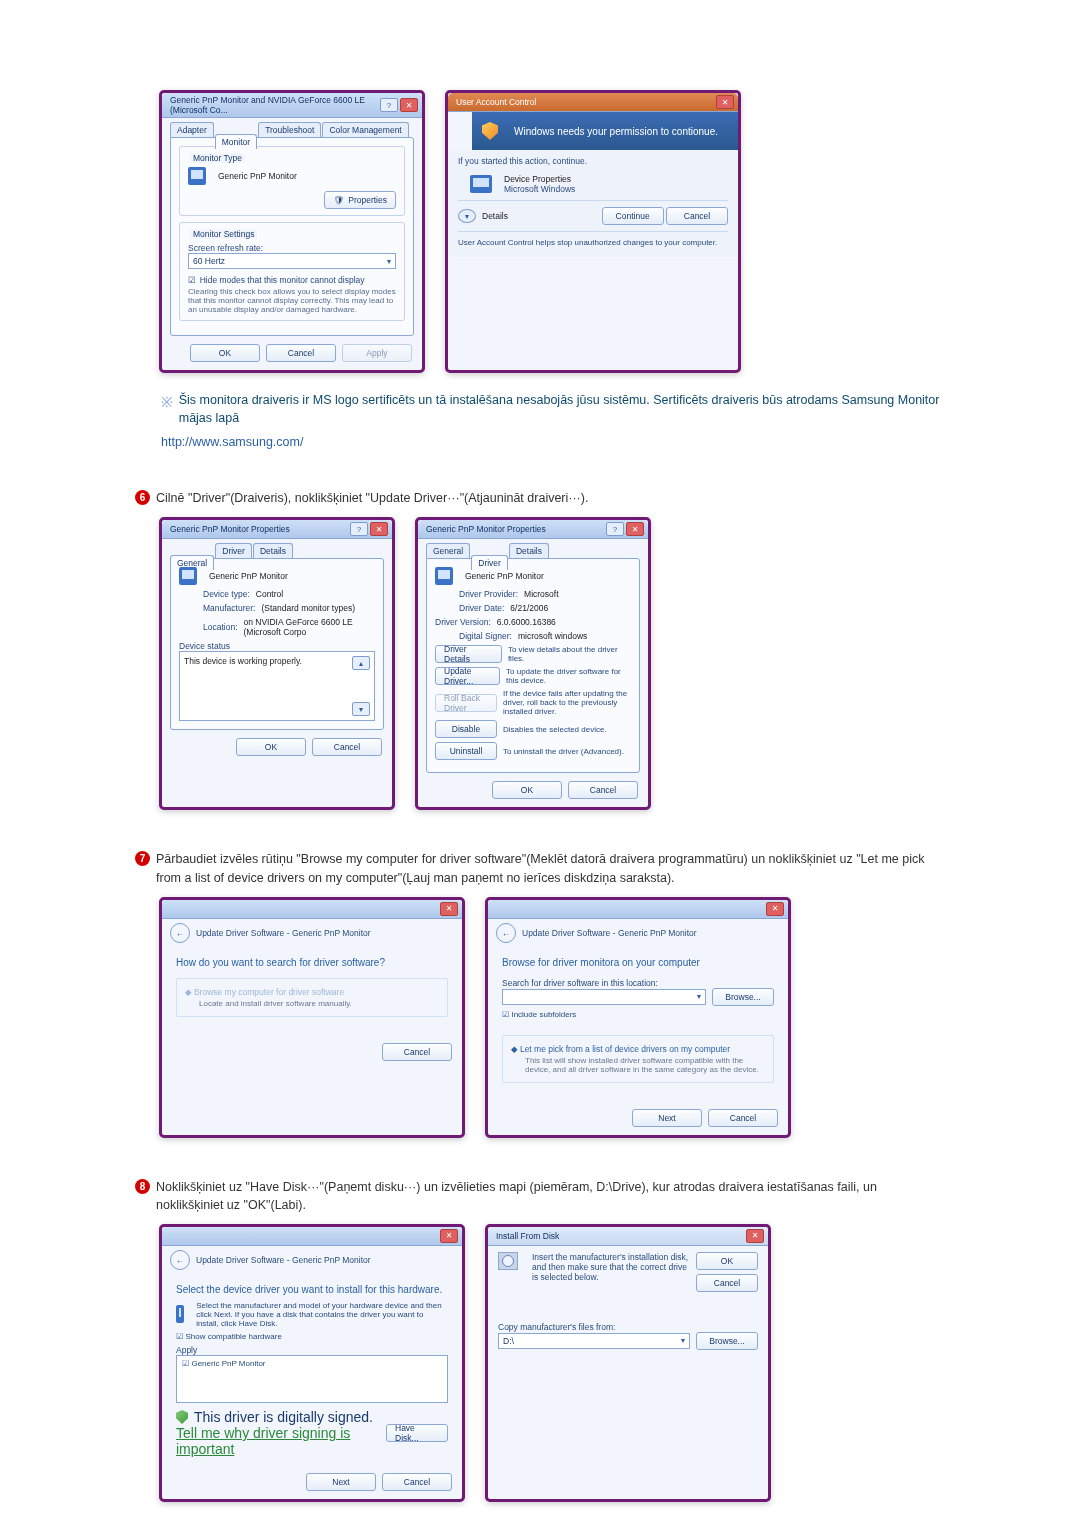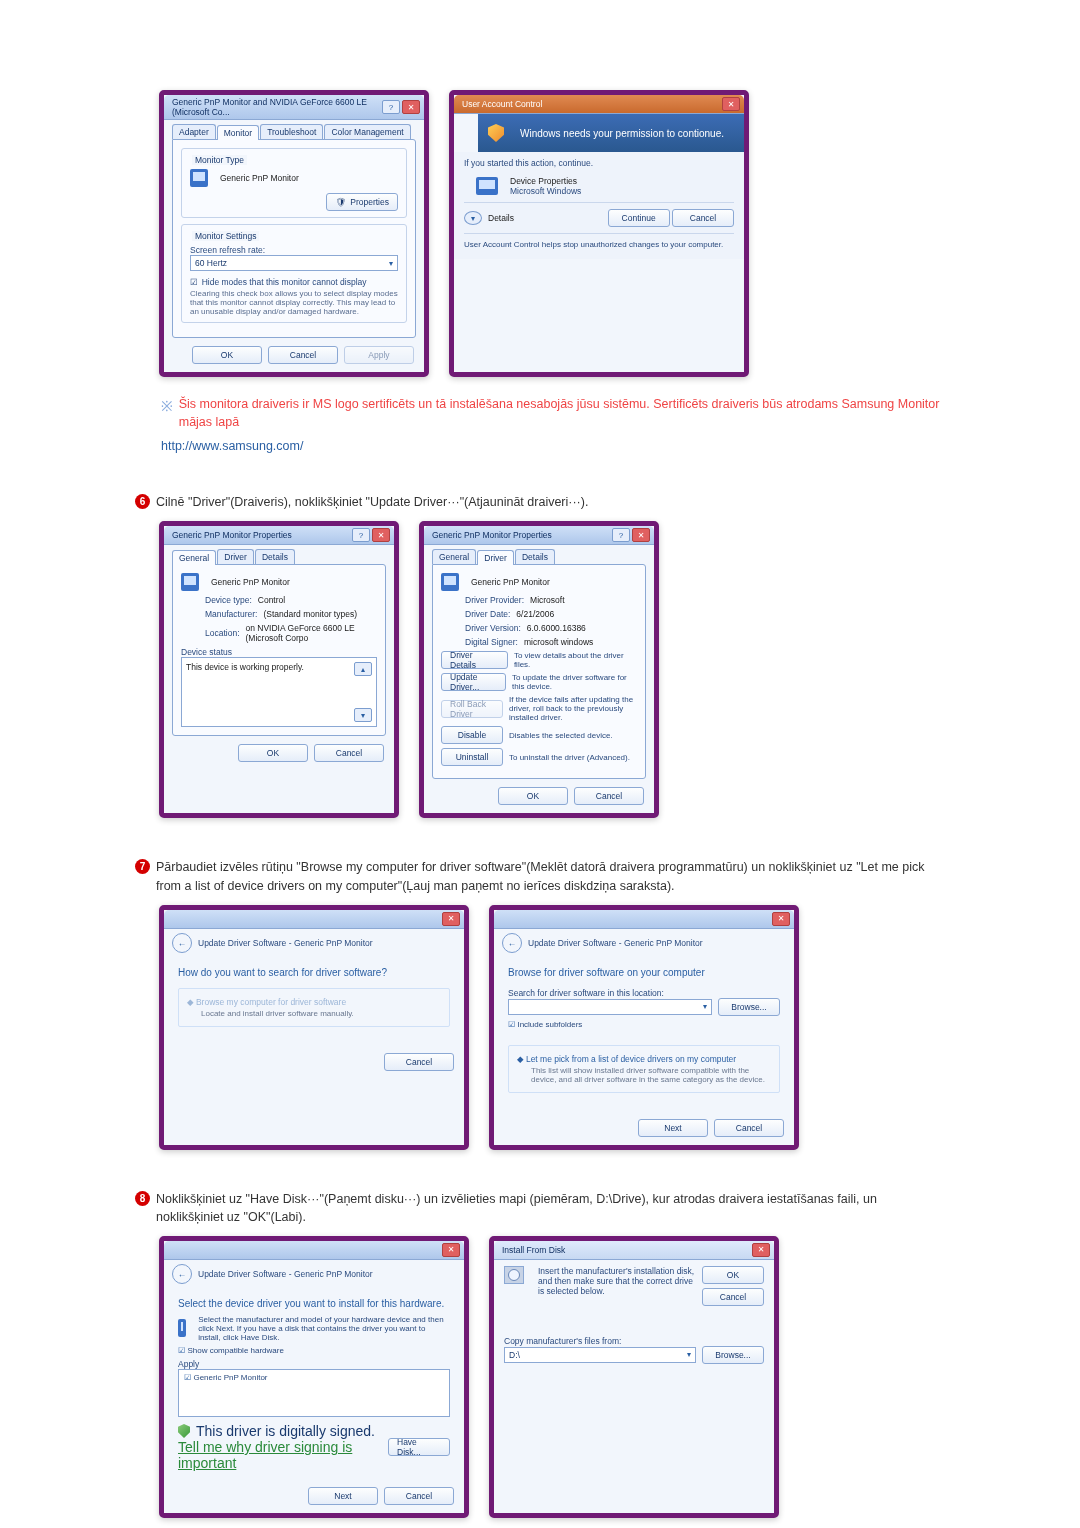--- a/index.html
+++ b/index.html
@@ -25,29 +25,29 @@
     font-weight: bold;
     align-items: center;
     justify-content: center;
     margin-right: 6px;
     flex: 0 0 auto;
     margin-top: 1px;
   }
   .instr-text { flex: 1; color: #333; line-height: 1.45; }
   .note-row { display: flex; align-items: flex-start; margin: 14px 0 6px 26px; }
   .note-mark { color: #8ad; font-size: 14px; margin-right: 6px; margin-top:1px;}
-  .note-text { color: #ef4444; line-height: 1.45; }
+  .note-text { color: #0c4a6e; line-height: 1.45; }
   .link { color: #2a5fa3; margin-left: 26px; display: block; margin-top: 8px; }
   .shot-row { display: flex; gap: 20px; margin: 10px 0 18px 24px; }
   .shot-row > * { flex: 0 0 auto; }
 
   
   .dlg {
     background: #f2f6fc;
-    border: 5px solid #701a75;
+    border: 3px solid #701a75;
     border-radius: 5px;
     font-size: 8.5px;
     color: #1a3a6e;
     box-shadow: 0 2px 6px rgba(0,0,0,.2);
     width: 260px;
   }
   .dlg .tbar {
     display: flex;
     align-items: center;
     justify-content: space-between;
@@ -68,21 +68,21 @@
     display:inline-flex; align-items:center; justify-content:center;
     min-width:52px; height:16px;
     font-size:8.5px;
     background:linear-gradient(#fdfefe,#e5edf9);
     border:1px solid #8ba8d4; border-radius:3px;
     padding:0 8px; color:#1a3a6e;
   }
   .btn.small{min-width:44px;}
   .tabstrip { display:flex; gap:1px; padding:4px 8px 0 8px;}
   .tab { font-size:8.5px; padding:2px 6px; border:1px solid #8ba8d4; border-bottom:none; border-radius:3px 3px 0 0; background:#e6eefb;}
-  .tab.active{ background:#f9fbff; position:relative; top:1px;}
+  .tab.active{ background:#f9fbff; position:relative; top:12px;}
   .tabpanel { margin:0 8px 8px 8px; border:1px solid #8ba8d4; background:#f9fbff; padding:8px; border-radius:0 3px 3px 3px;}
   .row {display:flex; align-items:center; gap:6px; margin-bottom:4px;}
   .lbl{ color:#2a4a7e;}
   .val{ color:#1a1a1a;}
   .sel { flex:1; border:1px solid #8ba8d4; background:#fff; height:14px; display:flex; align-items:center; justify-content:space-between; padding:0 4px; font-size:8.5px;}
   .sel::after{content:"▾"; font-size:8px; color:#2a5fa3;}
   .chk::before{content:"☑"; margin-right:4px;}
   .icon-monitor{ width:18px;height:18px; background:#3a72c8; border-radius:2px; position:relative; margin-right:6px;}
   .icon-monitor::after{content:""; position:absolute; left:3px; right:3px; top:3px; bottom:6px; background:#cfe3ff;}
   .icon-shield{ width:16px;height:18px; background:linear-gradient(135deg,#ffce55,#ee8b2e); clip-path:polygon(50% 0,100% 20%,100% 60%,50% 100%,0 60%,0 20%); margin-right:8px;}
@@ -284,21 +284,21 @@
               <span class="val">Generic PnP Monitor</span>
             </div>
           <div class="row" style="margin-left:24px;">
               <span class="lbl">Driver Provider:</span>
               <span class="val">Microsoft</span>
             </div>
           <div class="row" style="margin-left:24px;">
               <span class="lbl">Driver Date:</span>
               <span class="val">6/21/2006</span>
             </div>
-          <div class="row" style="margin-left:24px;">
+          <div class="row" style="">
               <span class="lbl">Driver Version:</span>
               <span class="val">6.0.6000.16386</span>
             </div>
           <div class="row" style="margin-left:24px;">
               <span class="lbl">Digital Signer:</span>
               <span class="val">microsoft windows</span>
             </div>
           <div class="row">
               <span class="btn small">Driver Details</span>
               <span class="lbl" style="font-size:8px;">To view details about the driver files.</span>
@@ -363,21 +363,21 @@
             <span></span>
             <span class="wbtns">
               <span class="wb close">✕</span>
             </span>
           </div>
         <div class="crumb">
           <span class="arrow">←</span>
           <span class="lbl">Update Driver Software - Generic PnP Monitor</span>
         </div>
         <div class="body">
-          <div style="color:#2a5fa3; font-size:10px; margin-bottom:10px;">Browse for driver software on your computer</div>
+          <div style="color:#2a5fa3; font-size:10px; margin-bottom:10px;">Browse for driver monitora on your computer</div>
           <div class="lbl">Search for driver software in this location:</div>
           <div class="row">
               <div class="sel">
                 <span></span>
               </div>
               <span class="btn small">Browse...</span>
             </div>
           <div class="checkline">Include subfolders</div>
           <div style="height:16px;"></div>
           <div class="opt">

